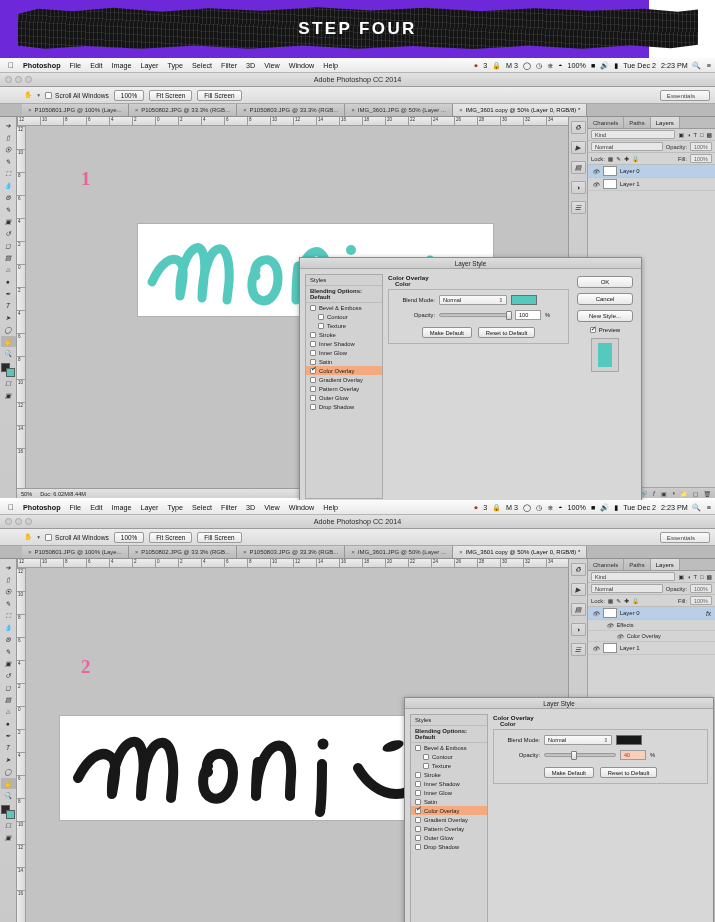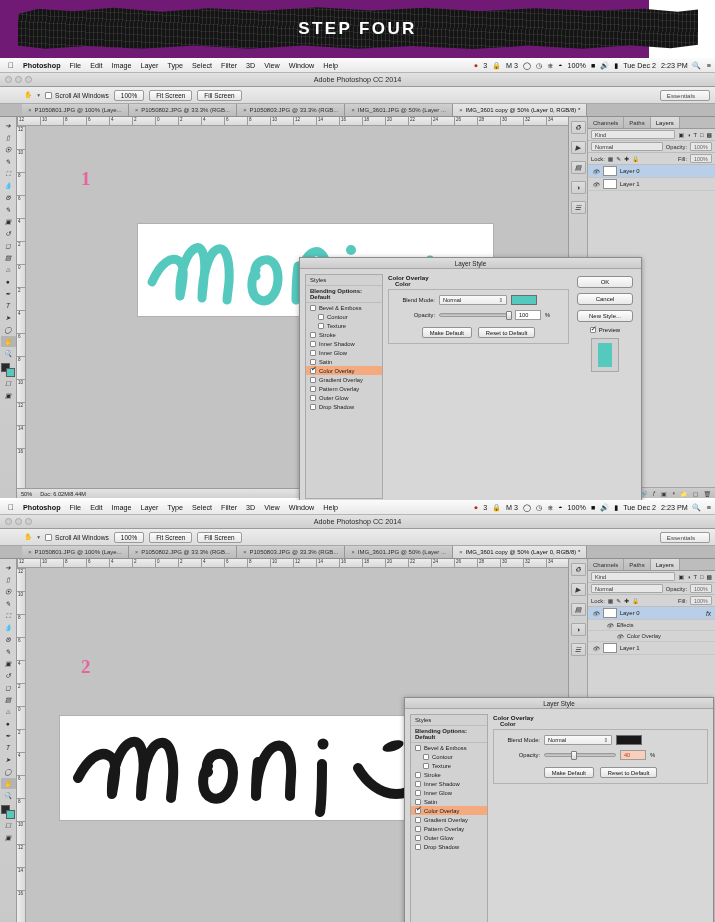--- a/index.html
+++ b/index.html
@@ -8,21 +8,21 @@
     width:715px; height:922px;
     background:#ffffff;
     font-family:"Liberation Sans", sans-serif;
     font-size:7px;
     color:#1a1a1a;
     overflow:hidden;
     position:relative;
   }
 
   
-  .banner { position:relative; width:649px; height:58px; background:#701a75;padding-left:36px; }
+  .banner { position:relative; width:649px; height:58px; background:#6d28d9;padding-left:36px; }
   .banner-stroke {
     position:absolute; left:18px; top:6px; width:680px; height:44px;
     background:#141414;
     clip-path: polygon(0% 18%, 3% 6%, 8% 12%, 14% 4%, 21% 13%, 28% 5%, 36% 11%, 44% 3%, 52% 10%, 60% 4%, 68% 12%, 76% 5%, 84% 11%, 92% 6%, 97% 13%, 100% 8%,
                        100% 88%, 96% 96%, 90% 89%, 83% 97%, 75% 90%, 67% 98%, 58% 91%, 50% 97%, 42% 90%, 34% 97%, 26% 90%, 18% 97%, 10% 91%, 4% 97%, 0% 90%);
   }
   .banner-grain {
     position:absolute; left:18px; top:6px; width:680px; height:44px;
     pointer-events:none;
     background:

